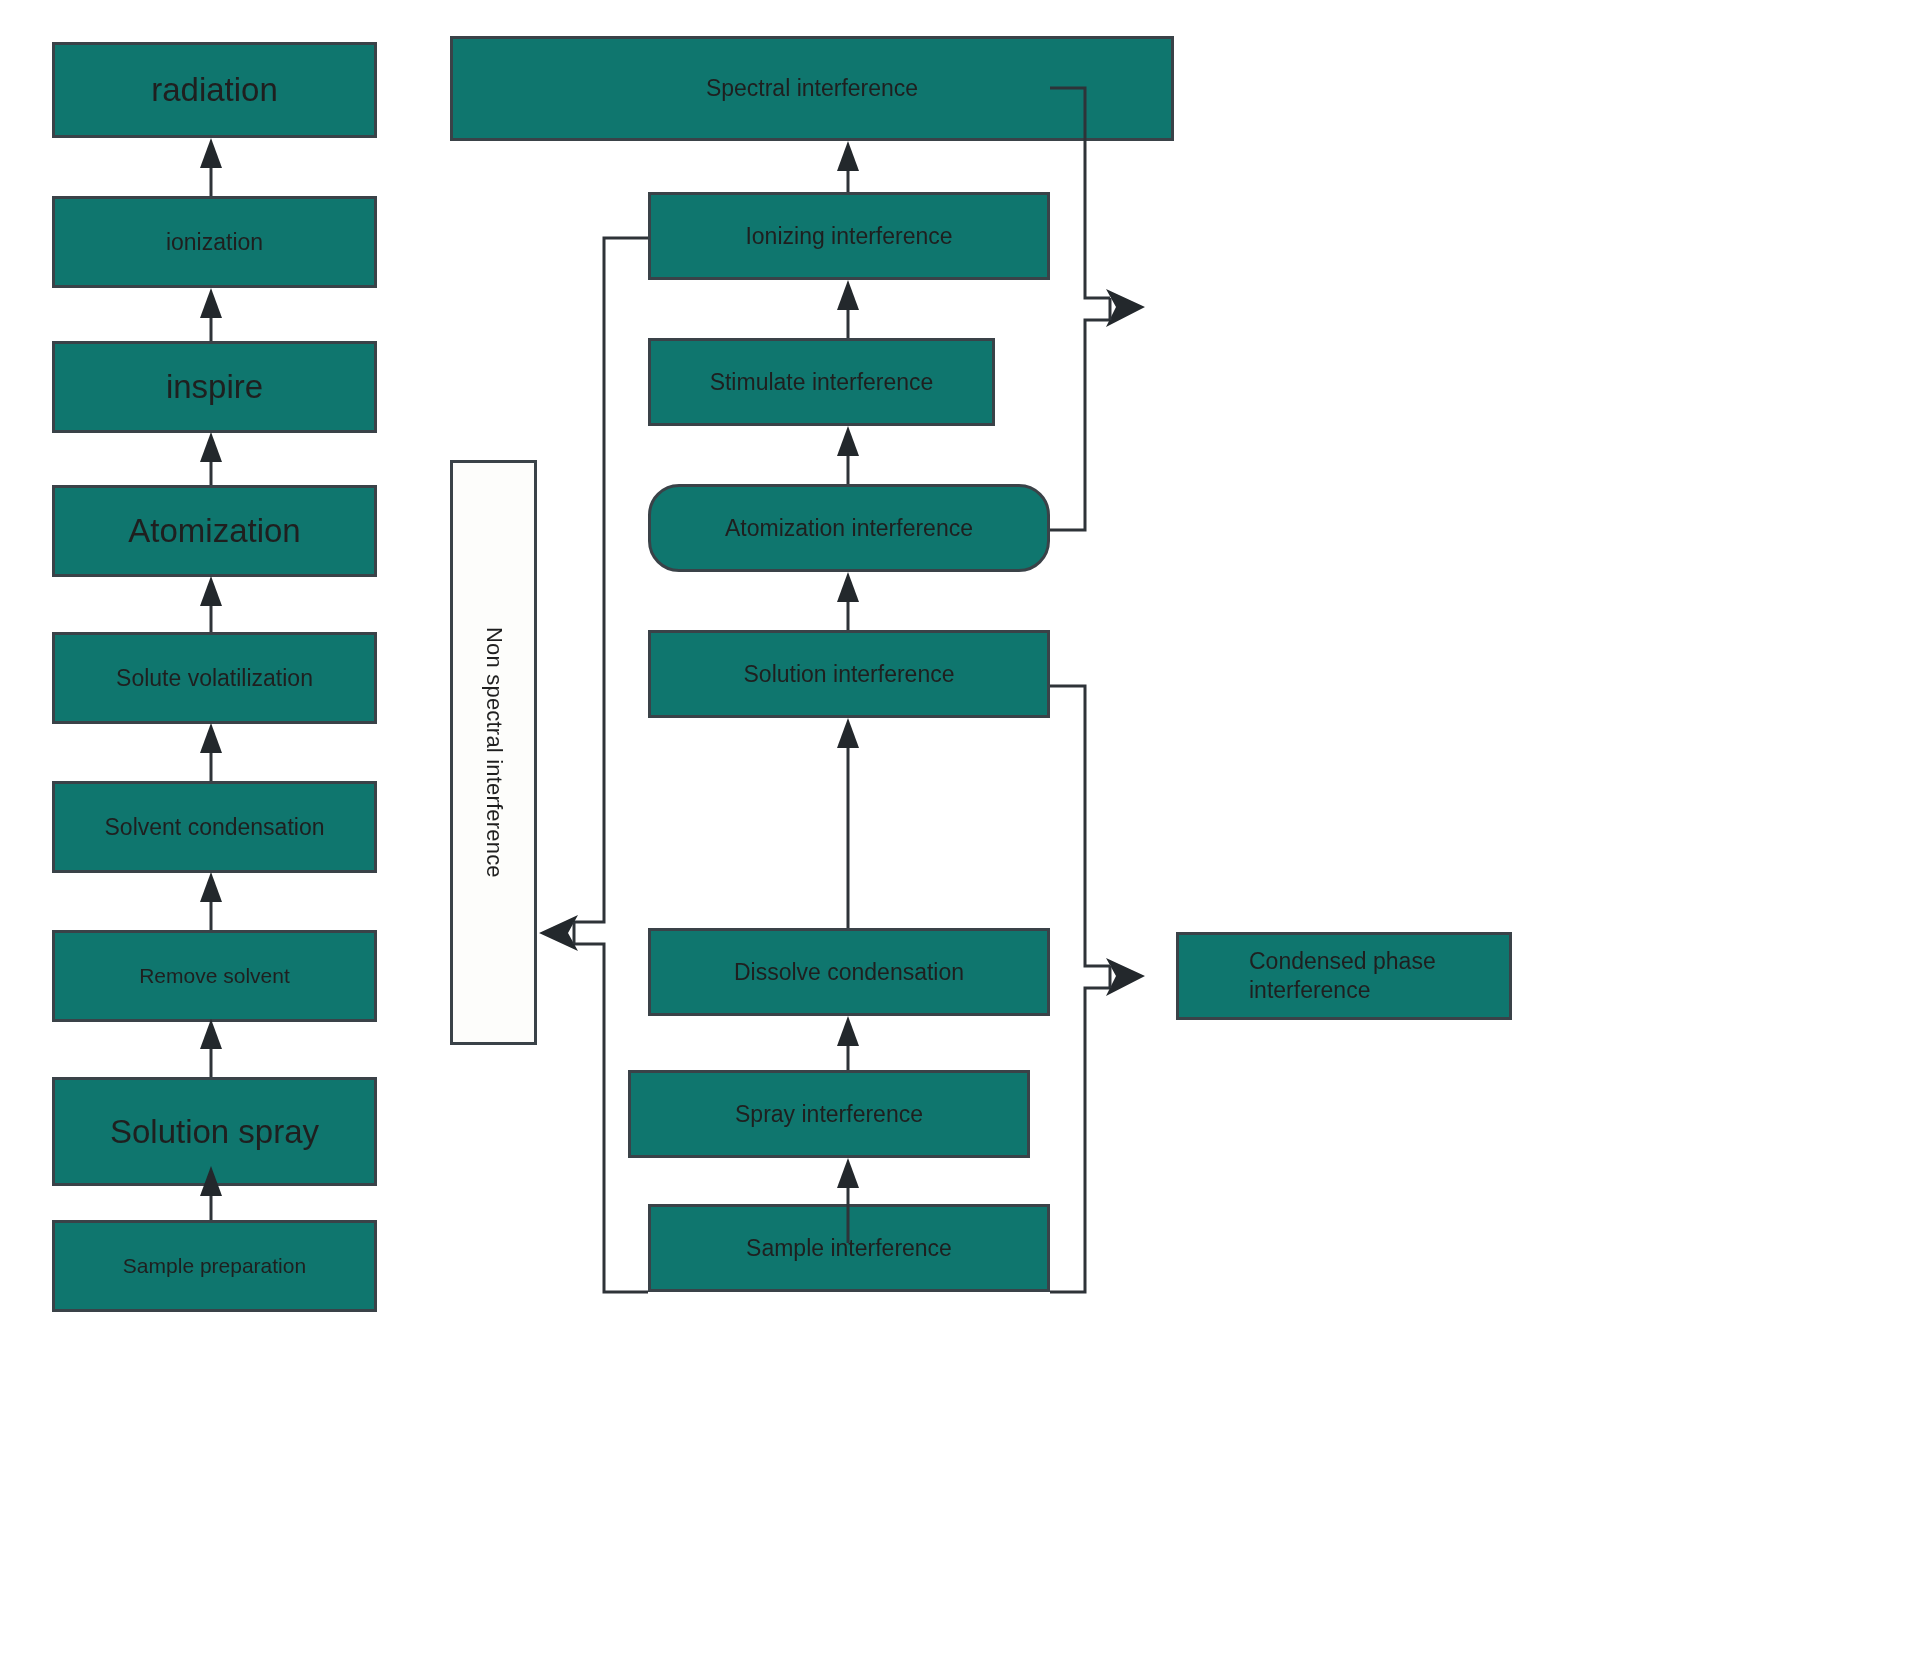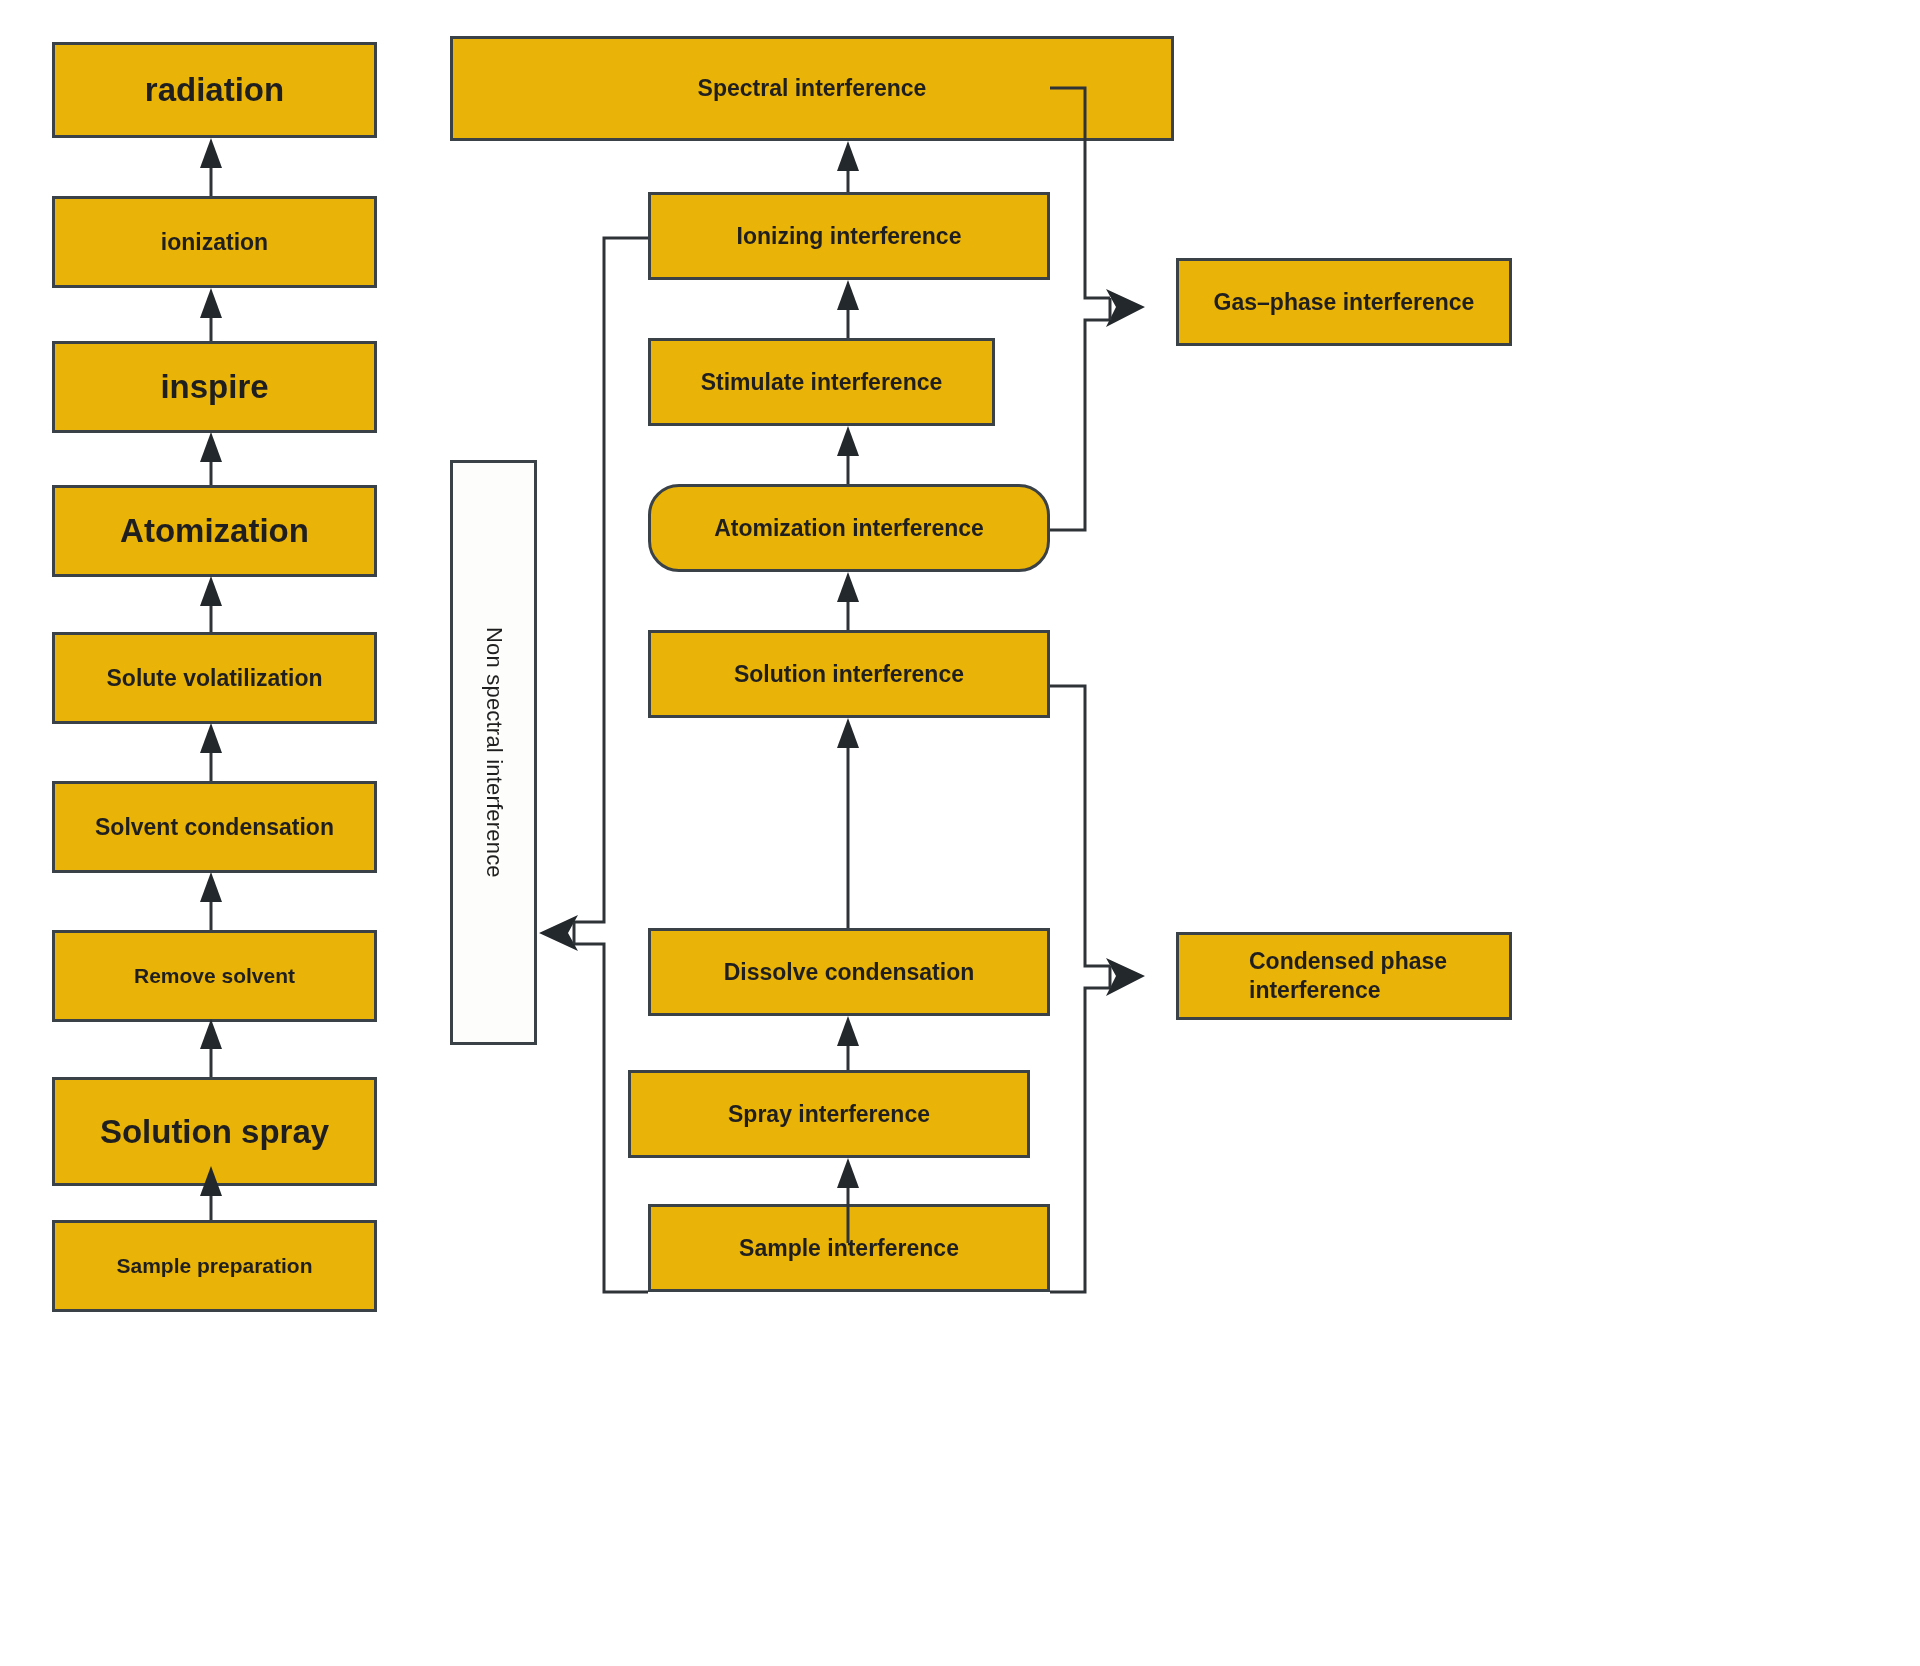--- a/index.html
+++ b/index.html
@@ -15,29 +15,28 @@
     position: relative;
     width: 1920px;
     height: 1666px;
     background: #ffffff;
     overflow: hidden;
   }
   .node {
     position: absolute;
     box-sizing: border-box;
     border: 3px solid #3a4248;
-    background: #eab308;
+    background: #0f766e;
     display: flex;
     align-items: center;
     justify-content: center;
     text-align: center;
     line-height: 1.25;
     color: #1f1f1f;
     padding: 12px 10px;
-    font-weight: bold;
   }
   .node.align-left {
     justify-content: flex-start;
     text-align: left;
     padding-left: 70px;
   }
   .t-sm  { font-size: 21px; }
   .t-md  { font-size: 23px; }
   .t-xl  { font-size: 33px; }
 
@@ -112,21 +111,20 @@
   <div class="node t-md" style="left:648px; top:928px; width:402px; height:88px;">Dissolve condensation</div>
 
   <div class="node t-md" style="left:648px; top:630px; width:402px; height:88px;">Solution interference</div>
 
   <div class="node t-md" style="left:648px; top:484px; width:402px; height:88px;border-radius:31px;">Atomization interference</div>
 
   <div class="node t-md" style="left:648px; top:338px; width:347px; height:88px;">Stimulate interference</div>
 
   <div class="node t-md" style="left:648px; top:192px; width:402px; height:88px;">Ionizing interference</div>
 
-  <div class="node t-md" style="left:1176px; top:258px; width:336px; height:88px;">Gas–phase interference</div>
 
   <div class="node t-md align-left" style="left:1176px; top:932px; width:336px; height:88px;">Condensed phase interference</div>
 
   <svg class="overlay" viewBox="0 0 1920 1666" preserveAspectRatio="none">
 
     <g>
       <line x1="211" y1="1220" x2="211" y2="1180"></line>
       <polygon class="head" points="211,1166 200,1196 222,1196"></polygon>
     </g>
 

